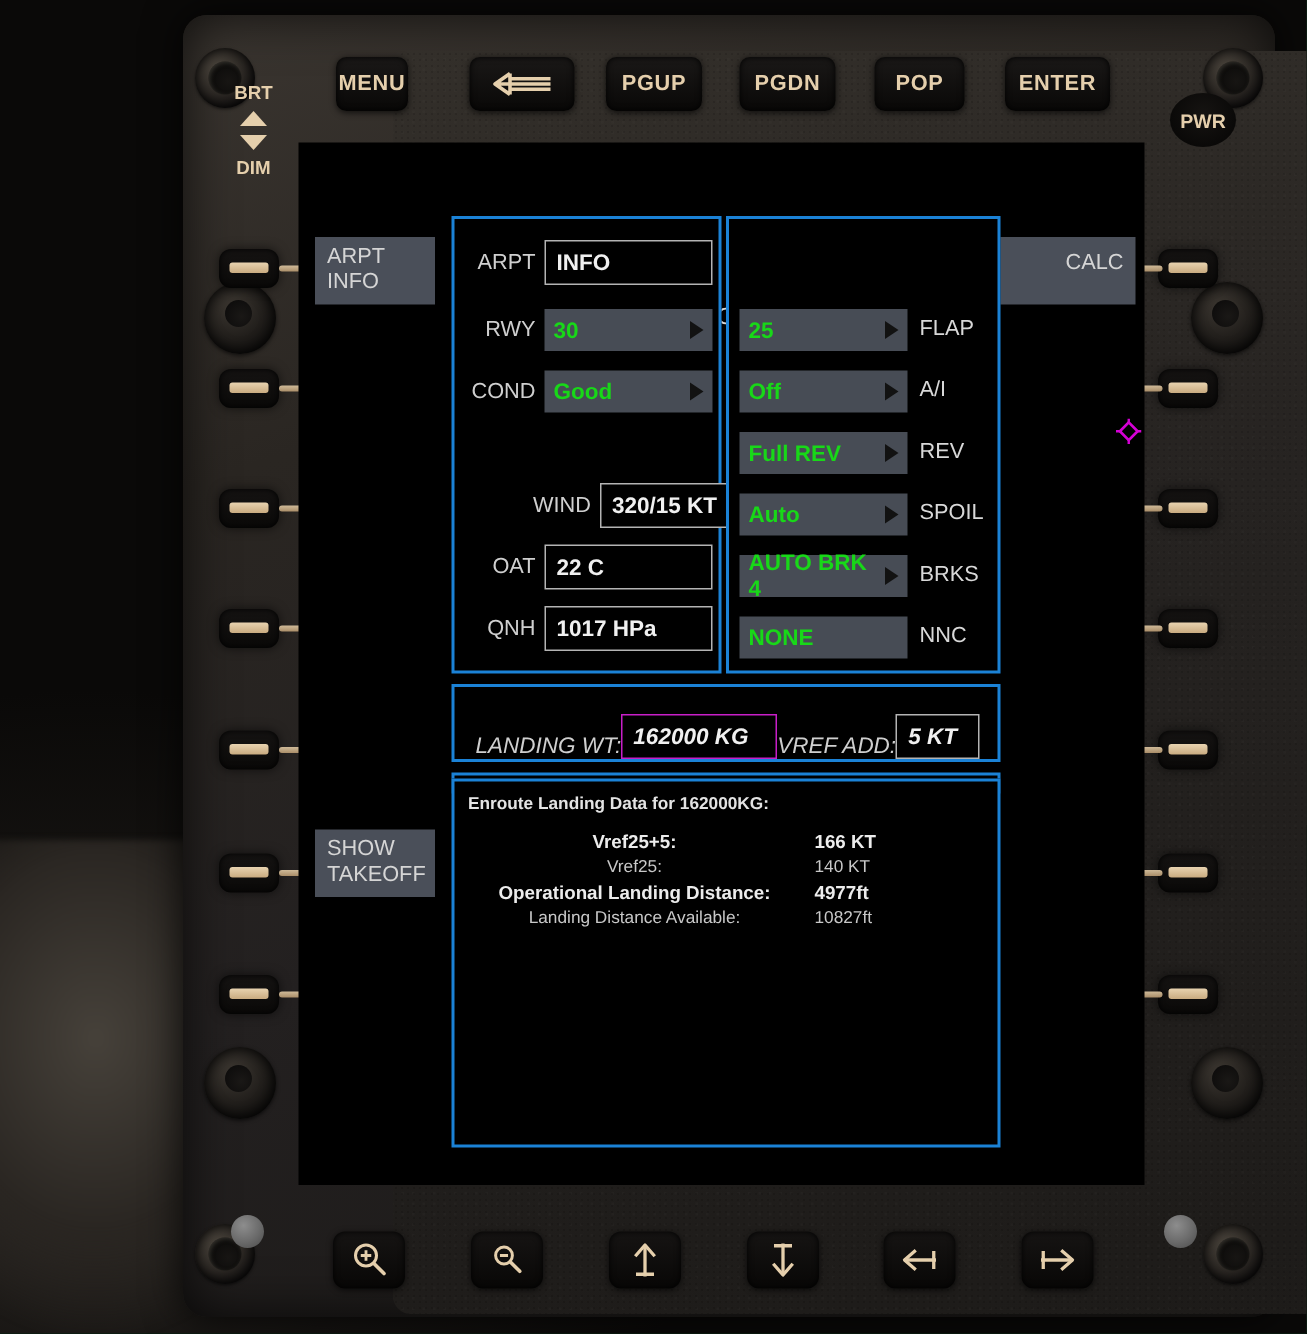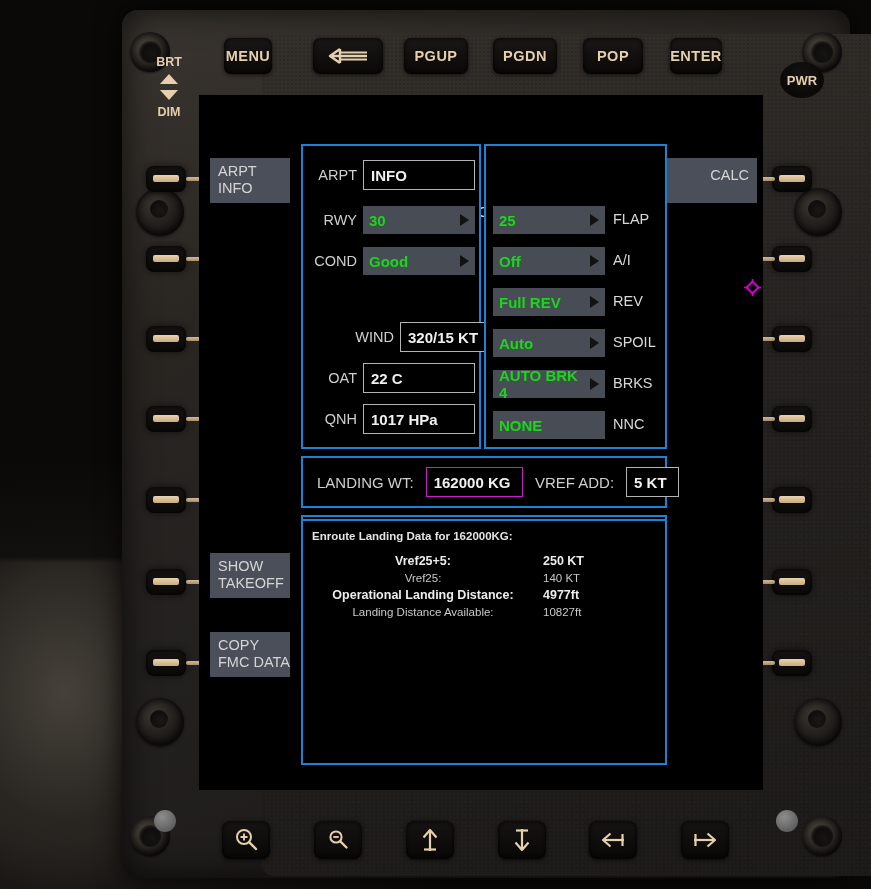--- a/index.html
+++ b/index.html
@@ -59,21 +59,21 @@
   .txtbox.focus{border-color:#c81ec8;}
 
   .selbox{position:relative;background:#474c55;height:28px;box-sizing:border-box;
       display:flex;align-items:center;padding:0 6px;color:#18d818;font-size:15px;font-weight:bold;}
   .selbox .arw{position:absolute;right:6px;top:50%;transform:translateY(-50%);
       width:0;height:0;border-left:9px solid #121212;border-top:6px solid transparent;border-bottom:6px solid transparent;}
   .selbox.tight{padding-right:22px;}
   .sel-tag{position:absolute;color:#d8d8d8;font-size:14.5px;white-space:nowrap;}
 
   
-  #wt-row{position:absolute;left:0;top:0;width:100%;height:100%;display:flex;align-items:center;padding-left:14px;gap:12px;}
+  #wt-row{position:absolute;left:0;top:0;width:100%;height:100%;display:flex;align-items:flex-end;padding-left:14px;gap:0;font-style:italic;}
   #wt-row .cap{color:#cfcfcf;font-size:15px;white-space:nowrap;}
 
   
   .res-head{position:absolute;left:9px;top:9px;color:#e3e3e3;font-size:11.5px;font-weight:bold;}
   .res-tbl{position:absolute;left:9px;top:30px;width:348px;}
   .res-tbl tr td{padding:1px 0;font-size:11.5px;color:#c8c8c8;vertical-align:top;}
   .res-tbl td.k{text-align:center;width:218px;padding-right:9px;white-space:nowrap;}
   .res-tbl td.v{text-align:left;white-space:nowrap;}
   .res-tbl tr.em td{font-weight:bold;font-size:12.5px;color:#ececec;}
 
@@ -175,21 +175,21 @@
   </div>
   <div class="topbtn" style="left:404px;top:38px;width:64px;">
     <span>PGUP</span>
   </div>
   <div class="topbtn" style="left:493px;top:38px;width:64px;">
     <span>PGDN</span>
   </div>
   <div class="topbtn" style="left:583px;top:38px;width:60px;">
     <span>POP</span>
   </div>
-  <div class="topbtn" style="left:670px;top:38px;width:52px;">
+  <div class="topbtn" style="left:670px;top:38px;width:70px;">
     <span>ENTER</span>
   </div>
 
   <div class="botbtn" style="left:222px;top:821px;">
     <svg width="26" height="26" viewBox="0 0 26 26">
       <circle cx="11" cy="10" r="7" fill="none" stroke="#e5cfac" stroke-width="2"></circle>
       <path d="M11 6.5 L11 13.5 M7.5 10 L14.5 10" stroke="#e5cfac" stroke-width="1.9"></path>
       <path d="M16.3 15.3 L23 22" stroke="#e5cfac" stroke-width="2.4" stroke-linecap="round"></path>
     </svg>
   </div>
@@ -260,22 +260,20 @@
   <div class="lsk-stem" style="left:753px;top:661px;width:22px;"></div>
 
   <div class="screen">
 
     <div class="screen-title">PERFORMANCE - LANDING</div>
 
     <div class="sk-label" style="left:11px;top:63px;width:80px;">ARPT
 INFO</div>
     <div class="sk-label" style="left:11px;top:458px;width:80px;">SHOW
 TAKEOFF</div>
-    <div class="sk-label" style="left:11px;top:537px;width:80px;">COPY
-FMC DATA</div>
     <div class="sk-label right" style="left:466px;top:63px;width:92px;line-height:35px;padding-top:0;">CALC</div>
 
     <div class="panel" id="panel-left">
 
       <div class="fld-row" style="left:6px;top:14px;">
         <span class="fld-label" style="width:48px;">ARPT</span>
         <span class="txtbox" style="width:112px;margin-left:6px;">INFO</span>
       </div>
 
       <div class="fld-row" style="left:6px;top:59px;">
@@ -359,21 +357,21 @@
     </div>
 
     <div class="panel" id="panel-sep"></div>
 
     <div class="panel" id="panel-results">
       <div class="res-head">Enroute Landing Data for 162000KG:</div>
       <table class="res-tbl">
         <tbody id="results-body">
             <tr class="em">
               <td class="k">Vref25+5:</td>
-              <td class="v">250 KT</td>
+              <td class="v">166 KT</td>
             </tr>
             <tr>
               <td class="k">Vref25:</td>
               <td class="v">140 KT</td>
             </tr>
             <tr class="em">
               <td class="k">Operational Landing Distance:</td>
               <td class="v">4977ft</td>
             </tr>
             <tr>

